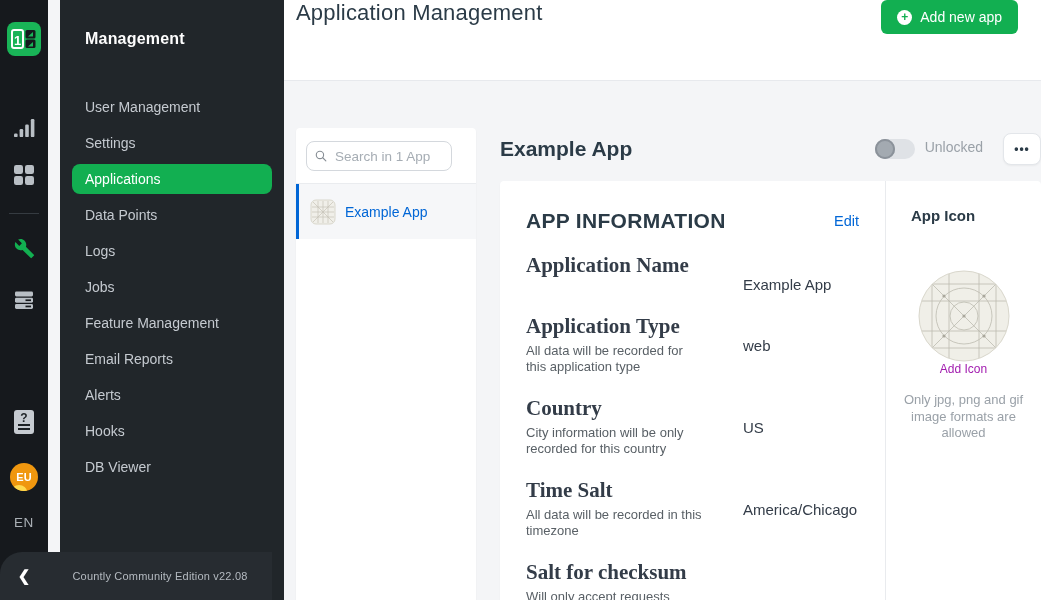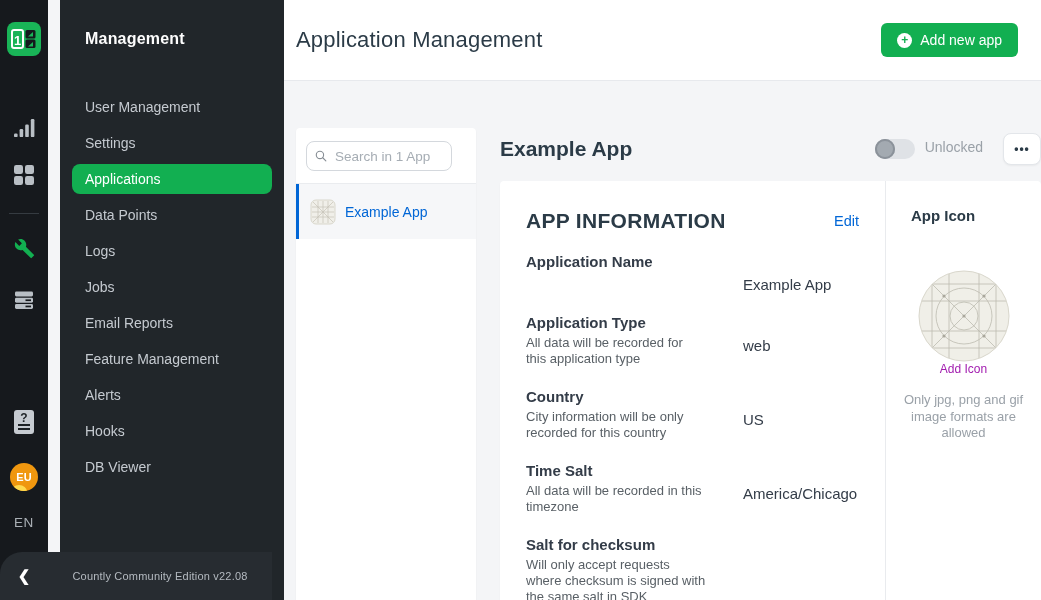--- a/index.html
+++ b/index.html
@@ -59,21 +59,21 @@
     position:absolute; left:0; bottom:0; width:272px; height:48px;
     background:#272c31; border-top-left-radius:22px; z-index:3;
     display:flex; align-items:center;
   }
   .collapse { width:48px; text-align:center; color:#fff; font-size:15px; font-weight:700; cursor:pointer; }
   .version { flex:1; text-align:center; color:#b4bac0; font-size:11px; letter-spacing:.2px; }
 
   
   .topbar {
     position:absolute; left:272px; top:0; width:769px; height:81px; background:#fff;
-    border-bottom:1px solid #e7e9ed; display:flex; align-items:center; padding:0 23px 0 24px;
+    border-bottom:1px solid #e7e9ed; display:flex; padding:0 23px 0 24px;
   }
   .page-title { margin:0; font-size:22px; font-weight:500; color:#2b3b47; letter-spacing:.2px; }
   .topbar .spacer { flex:1; }
   .add-btn {
     height:34px; background:#12af51; border:none; border-radius:6px; color:#fff;
     font-size:14px; font-weight:500; display:flex; align-items:center; gap:8px;
     padding:0 16px; cursor:pointer; font-family:inherit;
   }
   .plus {
     width:15px; height:15px; background:#fff; color:#12af51; border-radius:50%;
@@ -121,21 +121,21 @@
   .card {
     margin-top:14px; background:#fff; border-radius:4px; display:flex;
     min-height:430px; box-shadow:0 1px 2px rgba(0,0,0,.04);
   }
   .card-main { flex:1; padding:28px 26px; }
   .section-head { display:flex; align-items:center; margin-bottom:20px; }
   .section-title { margin:0; font-size:21px; font-weight:700; color:#2b3b47; letter-spacing:.3px; }
   .edit-link { margin-left:auto; color:#0166d6; font-size:14.5px; text-decoration:none; cursor:pointer; }
   .field { display:flex; margin-bottom:21px; }
   .field-main { width:217px; }
-  .field-label { font-size:15px; font-weight:700; color:#333c48; }
+  .field-label { font-size:21px; font-weight:700; color:#333c48;font-family:Liberation Serif, serif; }
   .field-desc { font-size:13px; color:#596066; line-height:16px; margin-top:4px; max-width:180px; }
   .field-desc:empty { display:none; }
   .field-value { flex:1; font-size:15px; color:#333c48; padding-top:23px; }
   .field:first-of-type .field-value { padding-top:1px; }
 
   .card-side { width:156px; border-left:1px solid #e9ebee; padding:26px 14px; text-align:center; }
   .side-title { text-align:left; padding-left:11px; font-size:15px; font-weight:700; color:#2b3b47; margin:0; }
   .icon-circle { display:block; margin:46px auto 0 auto; }
   .add-icon { display:block; color:#a21caf; font-size:12px; text-decoration:none; cursor:pointer; }
   .side-note { margin:16px 2px 0 2px; font-size:13px; color:#9aa1a8; line-height:16.5px; }
@@ -200,22 +200,22 @@
 
 <aside class="menu">
   <div class="menu-title">Management</div>
   <nav class="menu-nav">
     <div class="menu-item">User Management</div>
     <div class="menu-item">Settings</div>
     <div class="menu-item active">Applications</div>
     <div class="menu-item">Data Points</div>
     <div class="menu-item">Logs</div>
     <div class="menu-item">Jobs</div>
+    <div class="menu-item">Feature Management</div>
     <div class="menu-item">Email Reports</div>
-    <div class="menu-item">Feature Management</div>
     <div class="menu-item">Alerts</div>
     <div class="menu-item">Hooks</div>
     <div class="menu-item">DB Viewer</div>
   </nav>
 </aside>
 
 <div class="sidebar-footer">
   <span class="collapse">❮</span>
   <span class="version">Countly Community Edition v22.08</span>
 </div>

